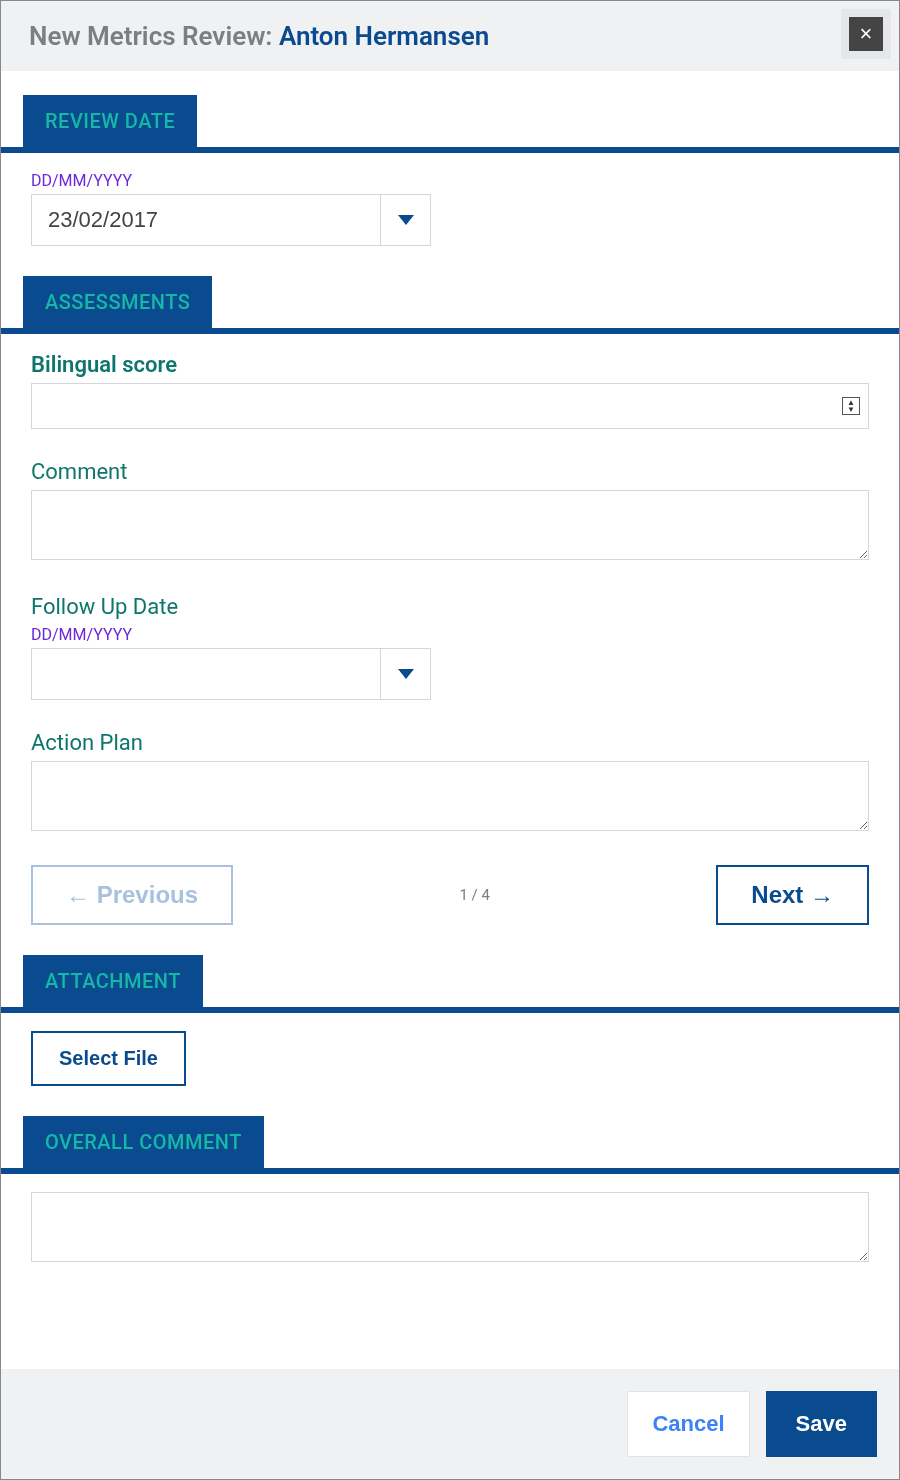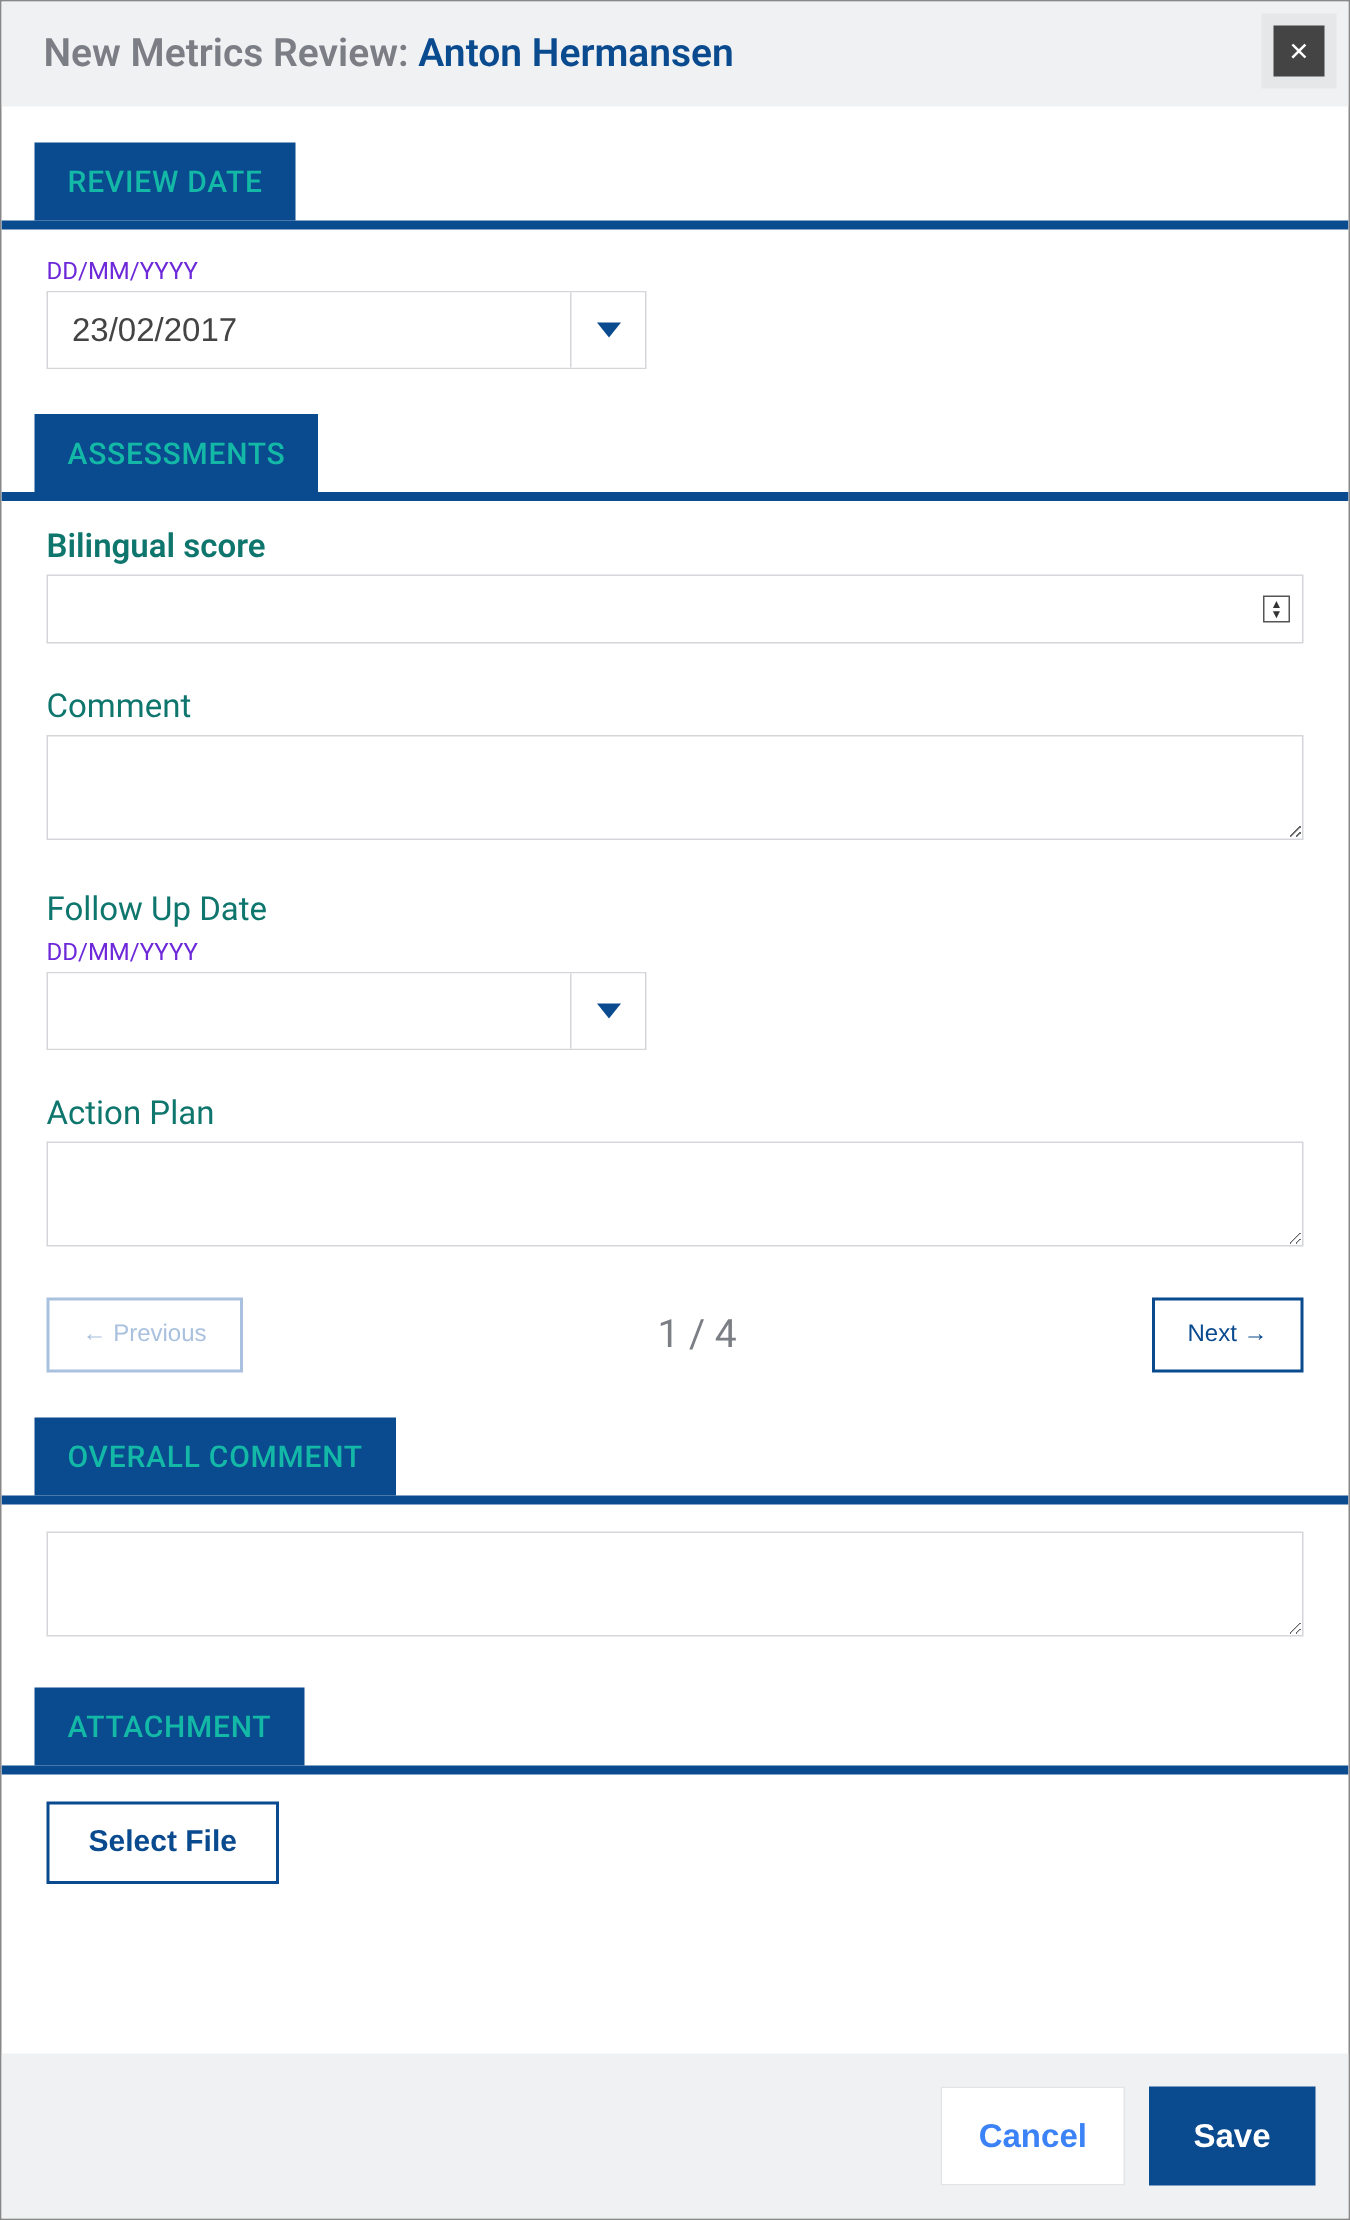--- a/index.html
+++ b/index.html
@@ -168,32 +168,32 @@
     .pager-row {
       display: flex;
       justify-content: space-between;
       align-items: center;
       margin-top: 30px;
     }
     .pager-btn {
       border: 2px solid #0a4a8f;
       background: #fff;
       color: #0a4a8f;
-      font-size: 16px;
-      padding: 14px 22px;
-      cursor: pointer;
-      font-weight: 400;
+      font-size: 24px;
+      padding: 14px 33px;
+      cursor: pointer;
+      font-weight: 700;
     }
     .pager-btn-disabled {
       border: 2px solid #a9c1de;
       color: #a9c1de;
       cursor: default;
     }
     .pager-info {
-      font-size: 26px;
+      font-size: 15px;
       color: #7b7e84;
     }
     .select-file-btn {
       border: 2px solid #0a4a8f;
       background: #fff;
       color: #0a4a8f;
       font-size: 20px;
       font-weight: 600;
       padding: 14px 26px;
       cursor: pointer;
@@ -293,34 +293,34 @@
 
         <div class="pager-row">
           <button class="pager-btn pager-btn-disabled">← Previous</button>
           <span class="pager-info">1 / 4</span>
           <button class="pager-btn">Next →</button>
         </div>
       </div>
     </div>
 
     <div>
+      <div class="section-tab">ATTACHMENT</div>
+      <div class="section-divider"></div>
+      <div class="section-content">
+        <button class="select-file-btn">Select File</button>
+      </div>
+    </div>
+
+    <div>
       <div class="section-tab">OVERALL COMMENT</div>
       <div class="section-divider"></div>
       <div class="section-content">
         <textarea class="textarea-field" style=""></textarea>
       </div>
     </div>
 
-    <div>
-      <div class="section-tab">ATTACHMENT</div>
-      <div class="section-divider"></div>
-      <div class="section-content">
-        <button class="select-file-btn">Select File</button>
-      </div>
-    </div>
-
   </div>
 
   <div class="modal-footer">
     <button class="cancel-btn">Cancel</button>
     <button class="save-btn">Save</button>
   </div>
 </div>
 
 </body></html>

